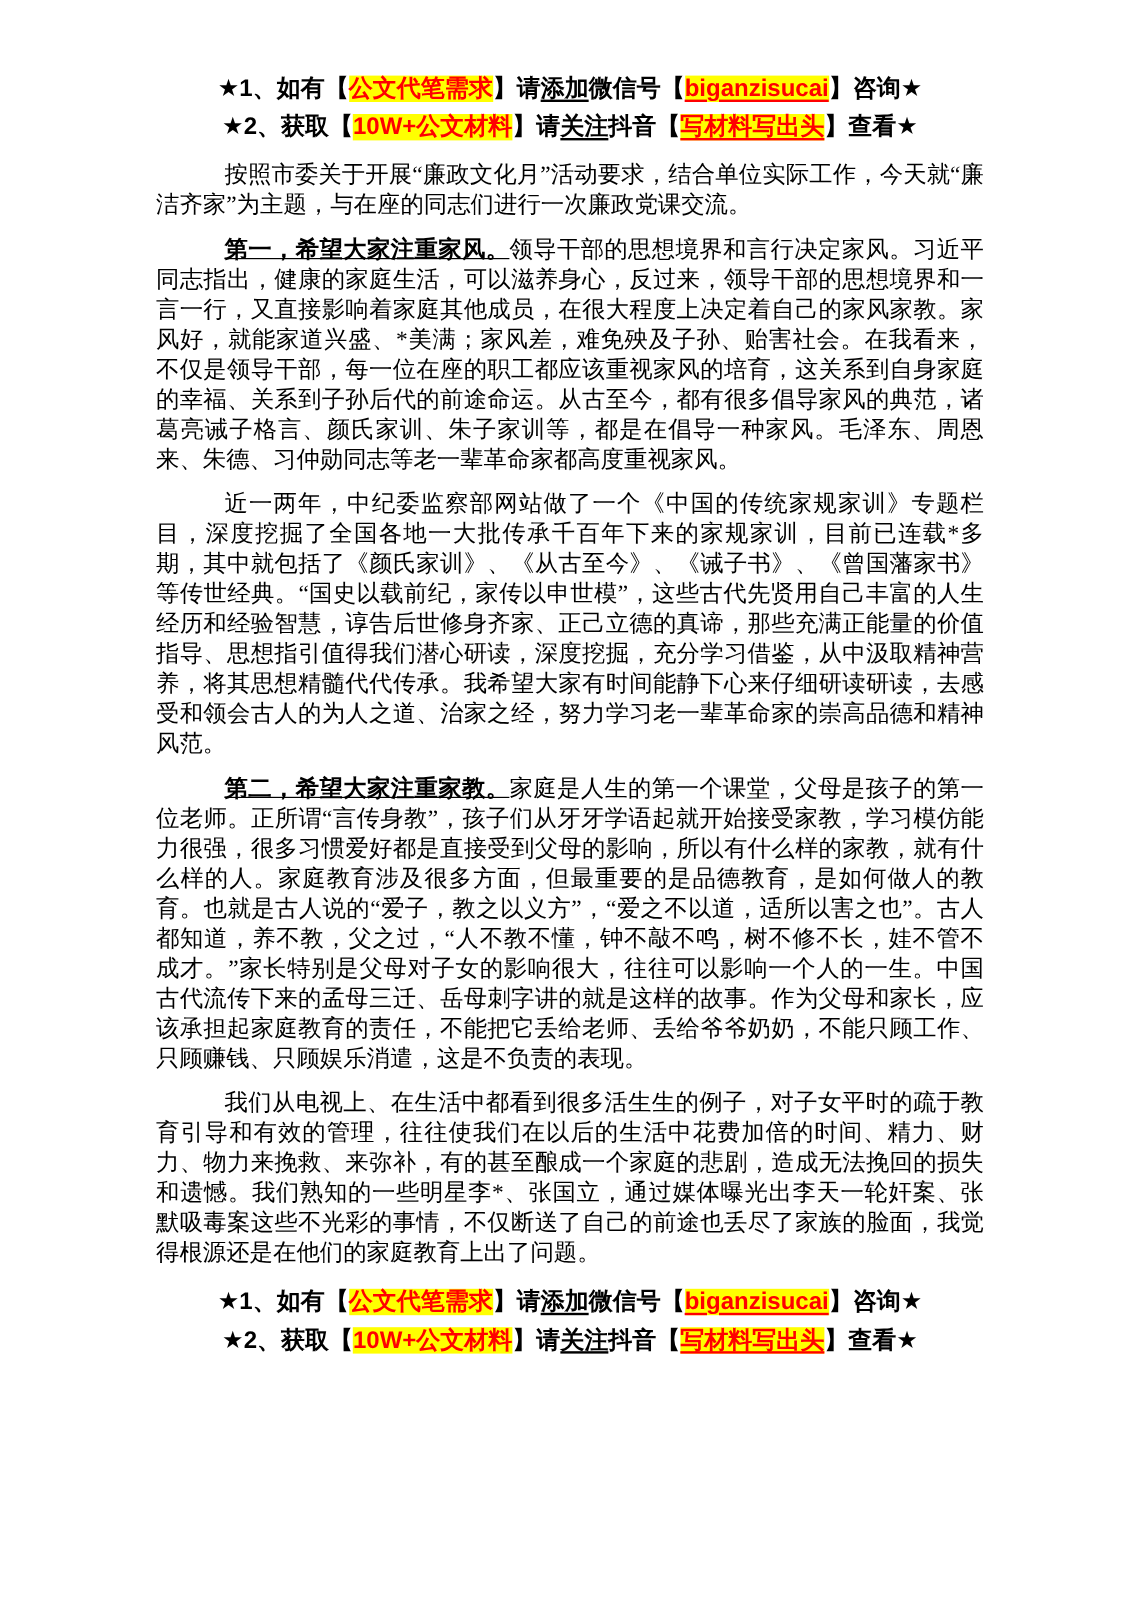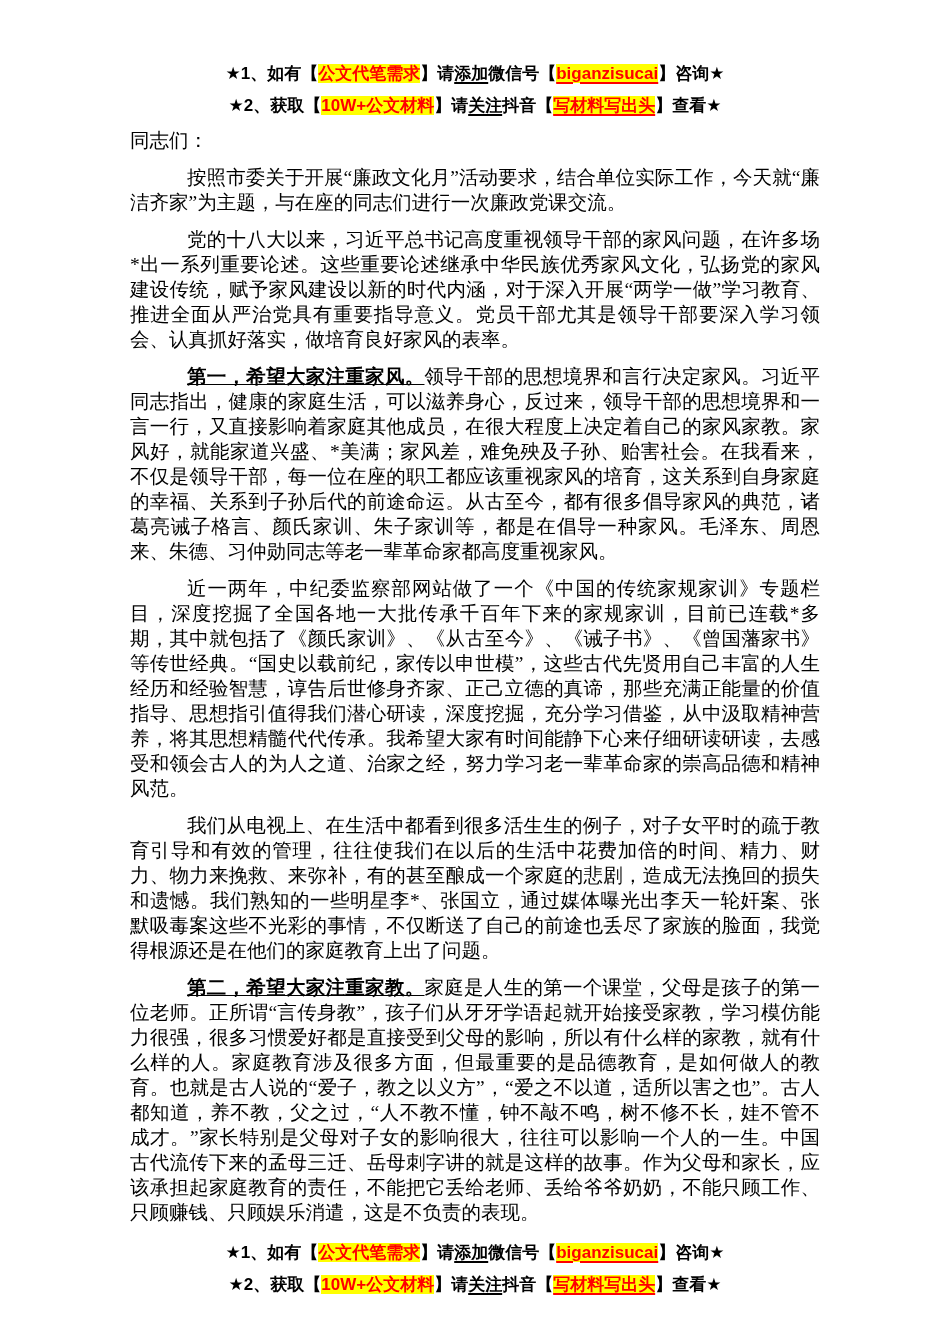--- a/index.html
+++ b/index.html
@@ -15,21 +15,21 @@
     box-sizing: border-box;
     padding: 58px 130px 40px 130px;
     overflow: hidden;
   }
   
   .promo {
     width: 690px;
     text-align: center;
     font-family: "Liberation Sans", "DejaVu Sans", sans-serif;
     font-weight: 700;
-    font-size: 17px;
+    font-size: 20px;
     line-height: 32px;
     color: #000000;
     white-space: nowrap;
   }
   .promo-top { margin-bottom: 6px; }
   .promo-bottom { margin-top: 4px; }
   .seg-plain { color: #000000; }
   .seg-hl-red {
     color: #ff0000;
     background: #ffff00;
@@ -75,28 +75,26 @@
 <body>
 
 <div class="page">
 
   <div class="promo promo-top">
     <div class="promo-line"><span class="seg-plain">★1、如有【</span><span class="seg-hl-red">公文代笔需求</span><span class="seg-plain">】请</span><span class="seg-underline">添加</span><span class="seg-plain">微信号【</span><span class="seg-hl-red-underline">biganzisucai</span><span class="seg-plain">】咨询★</span></div>
     <div class="promo-line"><span class="seg-plain">★2、获取【</span><span class="seg-hl-red">10W+公文材料</span><span class="seg-plain">】请</span><span class="seg-underline">关注</span><span class="seg-plain">抖音【</span><span class="seg-hl-red-underline">写材料写出头</span><span class="seg-plain">】查看★</span></div>
   </div>
 
   <div class="content">
-    <p class="salutation">同志们：</p>
     <div id="paragraphs">
         <p class="para">按照市委关于开展“廉政文化月”活动要求，结合单位实际工作，今天就“廉洁齐家”为主题，与在座的同志们进行一次廉政党课交流。</p>
-        <p class="para">党的十八大以来，习近平总书记高度重视领导干部的家风问题，在许多场*出一系列重要论述。这些重要论述继承中华民族优秀家风文化，弘扬党的家风建设传统，赋予家风建设以新的时代内涵，对于深入开展“两学一做”学习教育、推进全面从严治党具有重要指导意义。党员干部尤其是领导干部要深入学习领会、认真抓好落实，做培育良好家风的表率。</p>
         <p class="para"><strong>第一，希望大家注重家风。</strong>领导干部的思想境界和言行决定家风。习近平同志指出，健康的家庭生活，可以滋养身心，反过来，领导干部的思想境界和一言一行，又直接影响着家庭其他成员，在很大程度上决定着自己的家风家教。家风好，就能家道兴盛、*美满；家风差，难免殃及子孙、贻害社会。在我看来，不仅是领导干部，每一位在座的职工都应该重视家风的培育，这关系到自身家庭的幸福、关系到子孙后代的前途命运。从古至今，都有很多倡导家风的典范，诸葛亮诫子格言、颜氏家训、朱子家训等，都是在倡导一种家风。毛泽东、周恩来、朱德、习仲勋同志等老一辈革命家都高度重视家风。</p>
         <p class="para">近一两年，中纪委监察部网站做了一个《中国的传统家规家训》专题栏目，深度挖掘了全国各地一大批传承千百年下来的家规家训，目前已连载*多期，其中就包括了《颜氏家训》、《从古至今》、《诫子书》、《曾国藩家书》等传世经典。“国史以载前纪，家传以申世模”，这些古代先贤用自己丰富的人生经历和经验智慧，谆告后世修身齐家、正己立德的真谛，那些充满正能量的价值指导、思想指引值得我们潜心研读，深度挖掘，充分学习借鉴，从中汲取精神营养，将其思想精髓代代传承。我希望大家有时间能静下心来仔细研读研读，去感受和领会古人的为人之道、治家之经，努力学习老一辈革命家的崇高品德和精神风范。</p>
+        <p class="para"><strong>第二，希望大家注重家教。</strong>家庭是人生的第一个课堂，父母是孩子的第一位老师。正所谓“言传身教”，孩子们从牙牙学语起就开始接受家教，学习模仿能力很强，很多习惯爱好都是直接受到父母的影响，所以有什么样的家教，就有什么样的人。家庭教育涉及很多方面，但最重要的是品德教育，是如何做人的教育。也就是古人说的“爱子，教之以义方”，“爱之不以道，适所以害之也”。古人都知道，养不教，父之过，“人不教不懂，钟不敲不鸣，树不修不长，娃不管不成才。”家长特别是父母对子女的影响很大，往往可以影响一个人的一生。中国古代流传下来的孟母三迁、岳母刺字讲的就是这样的故事。作为父母和家长，应该承担起家庭教育的责任，不能把它丢给老师、丢给爷爷奶奶，不能只顾工作、只顾赚钱、只顾娱乐消遣，这是不负责的表现。</p>
         <p class="para">我们从电视上、在生活中都看到很多活生生的例子，对子女平时的疏于教育引导和有效的管理，往往使我们在以后的生活中花费加倍的时间、精力、财力、物力来挽救、来弥补，有的甚至酿成一个家庭的悲剧，造成无法挽回的损失和遗憾。我们熟知的一些明星李*、张国立，通过媒体曝光出李天一轮奸案、张默吸毒案这些不光彩的事情，不仅断送了自己的前途也丢尽了家族的脸面，我觉得根源还是在他们的家庭教育上出了问题。</p>
-        <p class="para"><strong>第二，希望大家注重家教。</strong>家庭是人生的第一个课堂，父母是孩子的第一位老师。正所谓“言传身教”，孩子们从牙牙学语起就开始接受家教，学习模仿能力很强，很多习惯爱好都是直接受到父母的影响，所以有什么样的家教，就有什么样的人。家庭教育涉及很多方面，但最重要的是品德教育，是如何做人的教育。也就是古人说的“爱子，教之以义方”，“爱之不以道，适所以害之也”。古人都知道，养不教，父之过，“人不教不懂，钟不敲不鸣，树不修不长，娃不管不成才。”家长特别是父母对子女的影响很大，往往可以影响一个人的一生。中国古代流传下来的孟母三迁、岳母刺字讲的就是这样的故事。作为父母和家长，应该承担起家庭教育的责任，不能把它丢给老师、丢给爷爷奶奶，不能只顾工作、只顾赚钱、只顾娱乐消遣，这是不负责的表现。</p>
       </div>
   </div>
 
   <div class="promo promo-bottom">
     <div class="promo-line"><span class="seg-plain">★1、如有【</span><span class="seg-hl-red">公文代笔需求</span><span class="seg-plain">】请</span><span class="seg-underline">添加</span><span class="seg-plain">微信号【</span><span class="seg-hl-red-underline">biganzisucai</span><span class="seg-plain">】咨询★</span></div>
     <div class="promo-line"><span class="seg-plain">★2、获取【</span><span class="seg-hl-red">10W+公文材料</span><span class="seg-plain">】请</span><span class="seg-underline">关注</span><span class="seg-plain">抖音【</span><span class="seg-hl-red-underline">写材料写出头</span><span class="seg-plain">】查看★</span></div>
   </div>
 
 </div>
 

